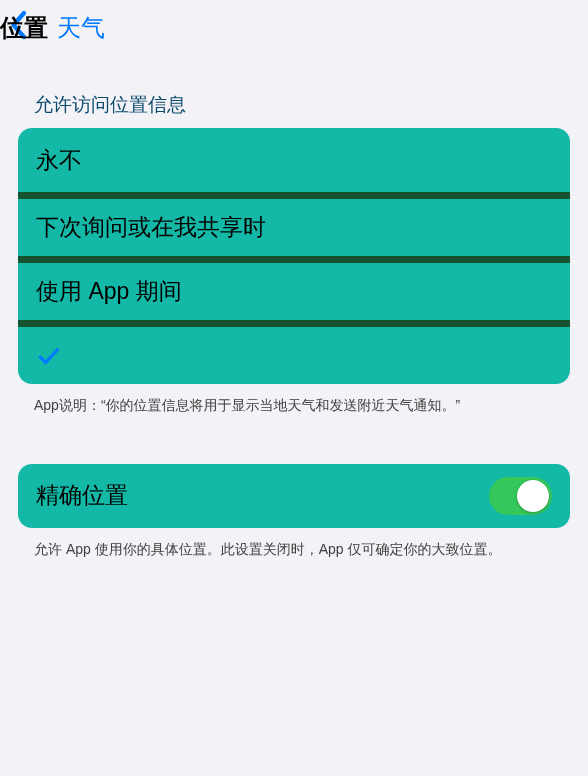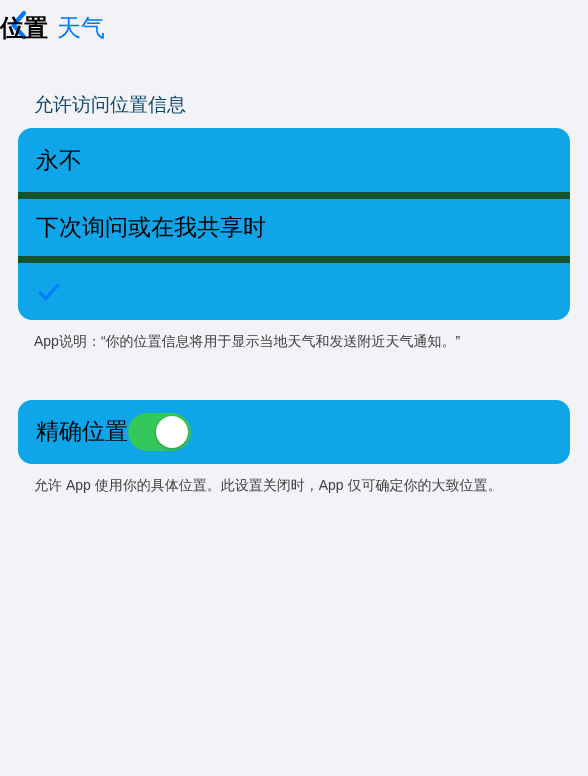--- a/index.html
+++ b/index.html
@@ -36,21 +36,21 @@
       color: #000;
       pointer-events: none;
     }
     .section-header {
       padding: 36px 34px 10px;
       font-size: 19px;
       color: #0c4a6e;
     }
     .group {
       margin: 0 18px;
-      background: #0ea5e9;
+      background: #14b8a6;
       border-radius: 14px;
       overflow: hidden;
     }
     .row {
       display: flex;
       align-items: center;
       justify-content: space-between;
       padding: 0 18px;
       min-height: 64px;
       font-size: 23px;
@@ -61,21 +61,21 @@
     .check svg { width: 26px; height: 26px; display: block; }
     .footer {
       padding: 12px 34px 0;
       font-size: 14px;
       line-height: 1.4;
       color: #404040;
     }
     .toggle-row {
       display: flex;
       align-items: center;
-      justify-content: flex-start;
+      justify-content: space-between;
       padding: 0 18px;
       min-height: 64px;
       font-size: 23px;
       color: #000;
     }
     .switch {
       width: 63px; height: 38px;
       background: #34c759;
       border-radius: 19px;
       position: relative;
@@ -109,20 +109,23 @@
 <div class="section-header">允许访问位置信息</div>
 
 <div class="group">
   <div class="row">
     <span>永不</span>
   </div>
   <div class="row">
     <span>下次询问或在我共享时</span>
   </div>
   <div class="row">
+    <span>使用 App 期间</span>
+  </div>
+  <div class="row">
     <span class="check">
       <svg viewBox="0 0 24 24" fill="none" stroke="#007aff" stroke-width="3" stroke-linecap="round" stroke-linejoin="round">
           <polyline points="4,13 9,18 20,6"></polyline>
         </svg>
     </span>
   </div>
 </div>
 
 <div class="footer">App说明：“你的位置信息将用于显示当地天气和发送附近天气通知。”</div>
 

